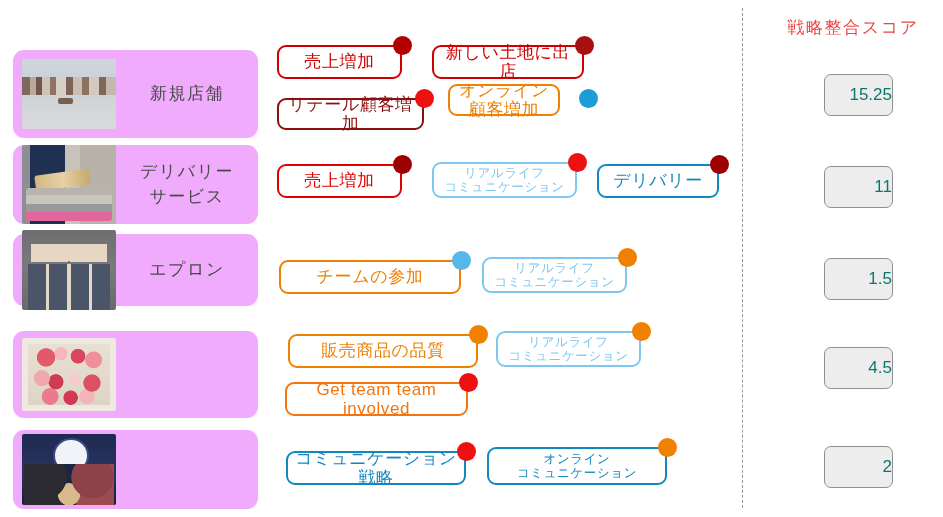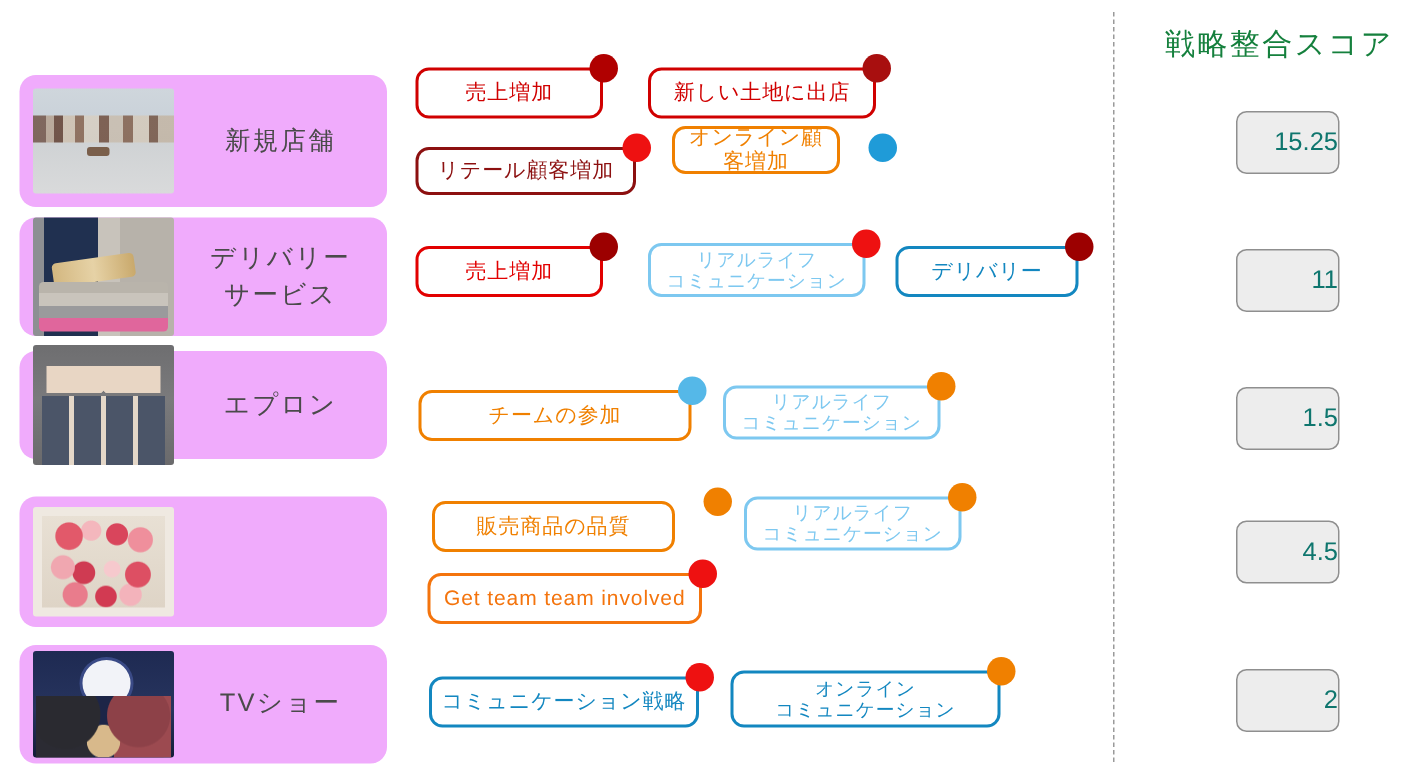--- a/index.html
+++ b/index.html
@@ -107,37 +107,37 @@
       radial-gradient(circle at 50% 74%,#d8b98b 0 20%,transparent 21%),
       linear-gradient(90deg,#2b2b33 0 42%,#1d2547 42% 58%,#9c4a50 58% 100%);
   }
 
   
   .tag{
     position:absolute;box-sizing:border-box;
     border:2px solid #cc0000;border-radius:9px;background:#ffffff;
     display:flex;align-items:center;justify-content:center;
     text-align:center;line-height:1.12;
-    font-size:14px;letter-spacing:.6px;color:#cc0000;
+    font-size:17px;letter-spacing:.6px;color:#cc0000;
     padding:2px 6px;
   }
   .tag.two-line{font-size:12.5px;}
   .dot{
     position:absolute;width:19px;height:19px;border-radius:50%;
     background:#b00000;
   }
 
   
   .divider{
     position:absolute;left:742px;top:8px;width:0;height:500px;
     border-left:1.5px dashed #9a9a9a;
   }
   .score-header{
     position:absolute;left:763px;top:16px;width:180px;text-align:center;
-    color:#15803d;font-size:20px;letter-spacing:1.6px;
+    color:#ef4444;font-size:17px;letter-spacing:1.6px;
   }
   .score-box{
     position:absolute;left:824px;width:67px;height:40px;
     background:#ededed;border:1px solid #8f8f8f;border-radius:7px;
     display:flex;align-items:center;justify-content:flex-end;
     color:#0f766e;font-size:17px;
   }
 </style>
 </head>
 <body>
@@ -155,21 +155,20 @@
       </div>
       <div class="panel" style="top: 234px; height: 72px;">
         <div class="panel-thumb th-team" style="height: 80px; margin-left: 9px;"></div>
         <div class="panel-label">エプロン</div>
       </div>
       <div class="panel" style="top: 331px; height: 87px;">
         <div class="panel-thumb th-cake" style="height: 73px; margin-left: 9px;"></div>
       </div>
       <div class="panel" style="top: 430px; height: 79px;">
         <div class="panel-thumb th-tv" style="height: 71px; margin-left: 9px;"></div>
-        <div class="panel-label">TVショー</div>
       </div>
     </div>
 
   <div id="tags">
       <div class="tag" style="left: 277px; top: 45px; width: 125px; height: 34px; border-color: rgb(208, 0, 0); color: rgb(208, 0, 0);">
         <span>売上増加</span>
       </div>
       <div class="dot" style="left: 393px; top: 36px; background: rgb(176, 0, 0);"></div>
       <div class="tag" style="left: 432px; top: 45px; width: 152px; height: 34px; border-color: rgb(208, 0, 0); color: rgb(208, 0, 0);">
         <span>新しい土地に出店</span>
@@ -196,21 +195,21 @@
       </div>
       <div class="dot" style="left: 710px; top: 155px; background: rgb(156, 0, 0);"></div>
       <div class="tag" style="left: 279px; top: 260px; width: 182px; height: 34px; border-color: rgb(240, 128, 0); color: rgb(240, 128, 0);">
         <span>チームの参加</span>
       </div>
       <div class="dot" style="left: 452px; top: 251px; background: rgb(85, 184, 232);"></div>
       <div class="tag two-line" style="left: 482px; top: 257px; width: 145px; height: 36px; border-color: rgb(125, 200, 240); color: rgb(125, 200, 240);">
         <span>リアルライフ<br>コミュニケーション</span>
       </div>
       <div class="dot" style="left: 618px; top: 248px; background: rgb(240, 128, 0);"></div>
-      <div class="tag" style="left: 288px; top: 334px; width: 162px; height: 34px; border-color: rgb(240, 128, 0); color: rgb(240, 128, 0);">
+      <div class="tag" style="left: 288px; top: 334px; width: 190px; height: 34px; border-color: rgb(240, 128, 0); color: rgb(240, 128, 0);">
         <span>販売商品の品質</span>
       </div>
       <div class="dot" style="left: 469px; top: 325px; background: rgb(240, 128, 0);"></div>
       <div class="tag two-line" style="left: 496px; top: 331px; width: 145px; height: 36px; border-color: rgb(125, 200, 240); color: rgb(125, 200, 240);">
         <span>リアルライフ<br>コミュニケーション</span>
       </div>
       <div class="dot" style="left: 632px; top: 322px; background: rgb(240, 128, 0);"></div>
       <div class="tag" style="left: 285px; top: 382px; width: 183px; height: 34px; border-color: rgb(244, 116, 13); color: rgb(244, 116, 13);">
         <span>Get team team involved</span>
       </div>

